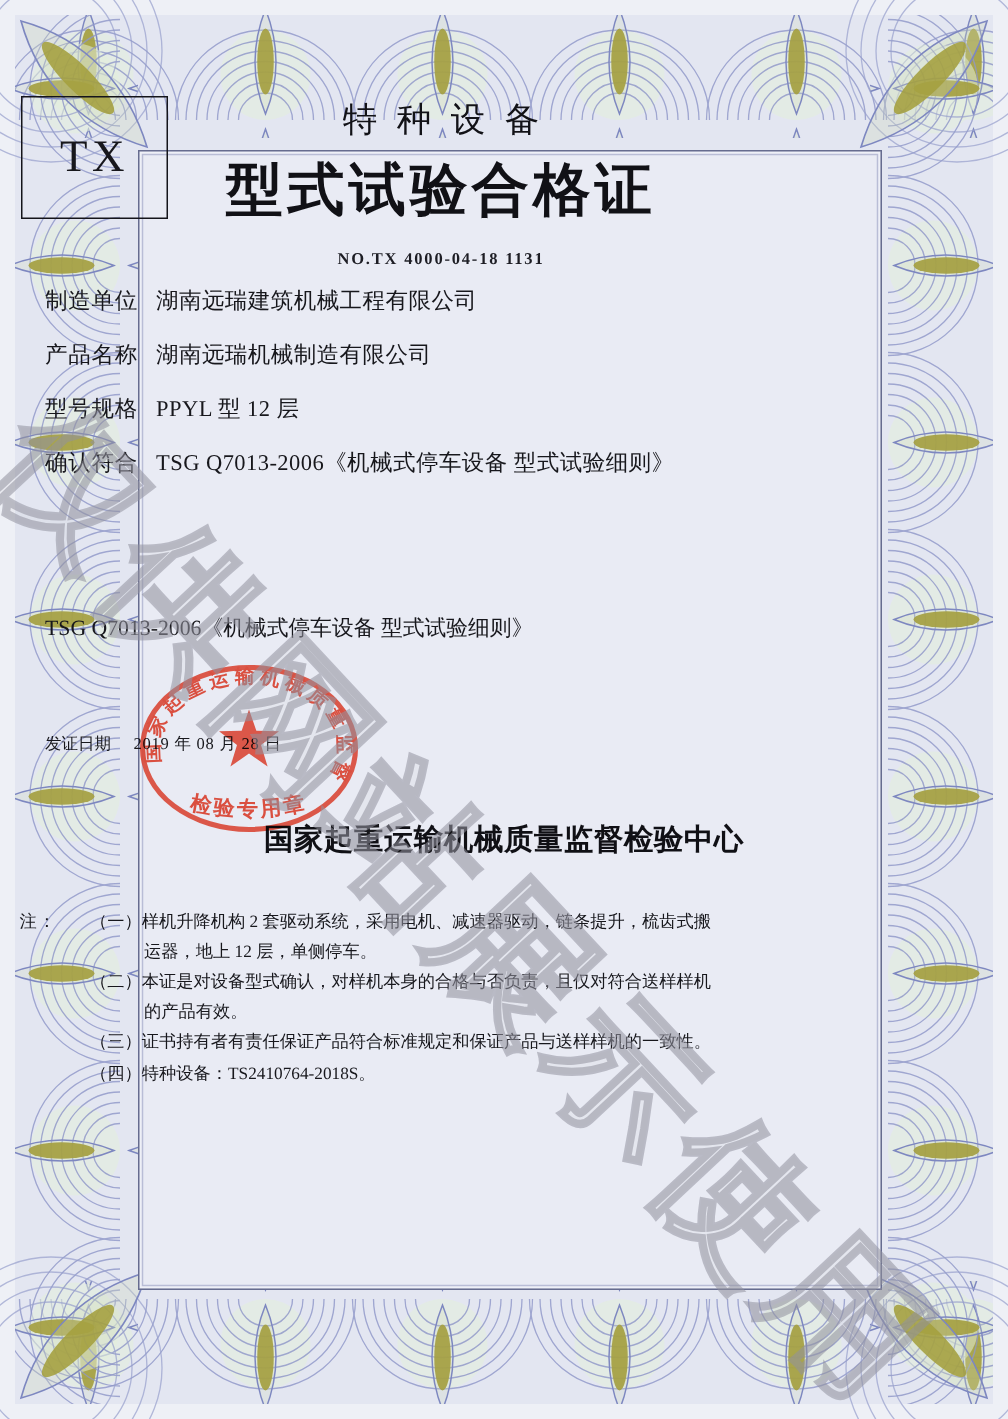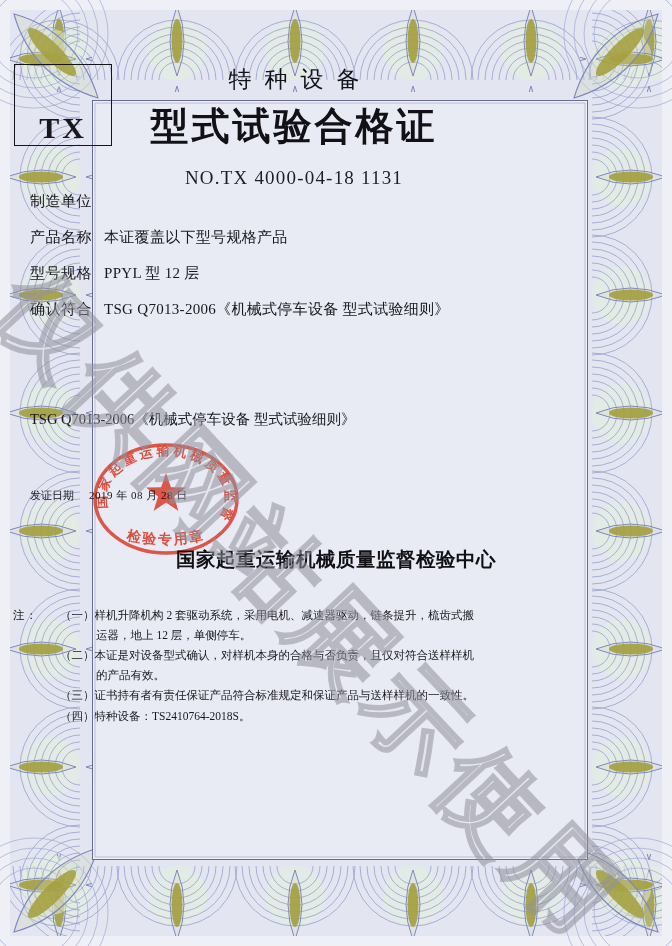--- a/index.html
+++ b/index.html
@@ -14,27 +14,27 @@
     position:absolute;left:92px;top:100px;width:494px;height:758px;
     background:#e9ebf4;
     border:1.6px solid #666c8f;
     box-shadow:inset 0 0 0 1.5px #eef0f7, inset 0 0 0 2.5px #b9bdd6;
     z-index:1;
   }
   .content{position:absolute;inset:0;z-index:3;}
   
   .tx-box{
     position:absolute;left:14px;top:64px;width:96px;height:80px;
-    border:1.6px solid #14141a;display:flex;align-items:flex-end;justify-content:center;
-    font-size:30px;font-weight:700;letter-spacing:3px;
+    border:1.6px solid #14141a;display:flex;align-items:center;justify-content:center;
+    font-size:30px;font-weight:400;letter-spacing:3px;
   }
   .title-block{position:absolute;left:104px;top:64px;width:380px;text-align:center;}
   .supertitle{font-size:23px;letter-spacing:13px;margin-left:13px;color:#121217;}
   .main-title{font-size:38px;font-weight:700;letter-spacing:3px;margin-top:6px;color:#111116;}
-  .cert-number{font-size:19px;letter-spacing:1.2px;margin-top:15px;color:#1d1d24;}
+  .cert-number{font-size:11px;letter-spacing:1.2px;margin-top:15px;color:#1d1d24;font-weight:bold;}
   
   .fields{position:absolute;left:30px;top:194px;width:452px;}
   .field-row{display:flex;margin-bottom:21px;font-size:15px;line-height:15px;}
   .field-label{width:62px;flex:none;letter-spacing:0.5px;}
   .field-value{margin-left:12px;letter-spacing:0.3px;}
   
   .conclusion{position:absolute;left:30px;top:409px;width:438px;font-size:14.5px;line-height:20px;}
   .conclusion .l1{padding-left:50px;}
   
   .date-row{position:absolute;left:30px;top:488px;display:flex;font-size:11px;}
@@ -148,24 +148,25 @@
     </div>
     <div class="title-block">
       <div class="supertitle">特种设备</div>
       <div class="main-title">型式试验合格证</div>
       <div class="cert-number">NO.TX 4000-04-18 1131</div>
     </div>
 
     <div class="fields">
       <div class="field-row">
         <span class="field-label">制造单位</span>
+        <span class="field-value">湖南远瑞建筑机械工程有限公司</span>
       </div>
       <div class="field-row">
         <span class="field-label">产品名称</span>
-        <span class="field-value">本证覆盖以下型号规格产品</span>
+        <span class="field-value">湖南远瑞机械制造有限公司</span>
       </div>
       <div class="field-row">
         <span class="field-label">型号规格</span>
         <span class="field-value">PPYL 型 12 层</span>
       </div>
       <div class="field-row">
         <span class="field-label">确认符合</span>
         <span class="field-value">TSG Q7013-2006《机械式停车设备 型式试验细则》</span>
       </div>
     </div>

